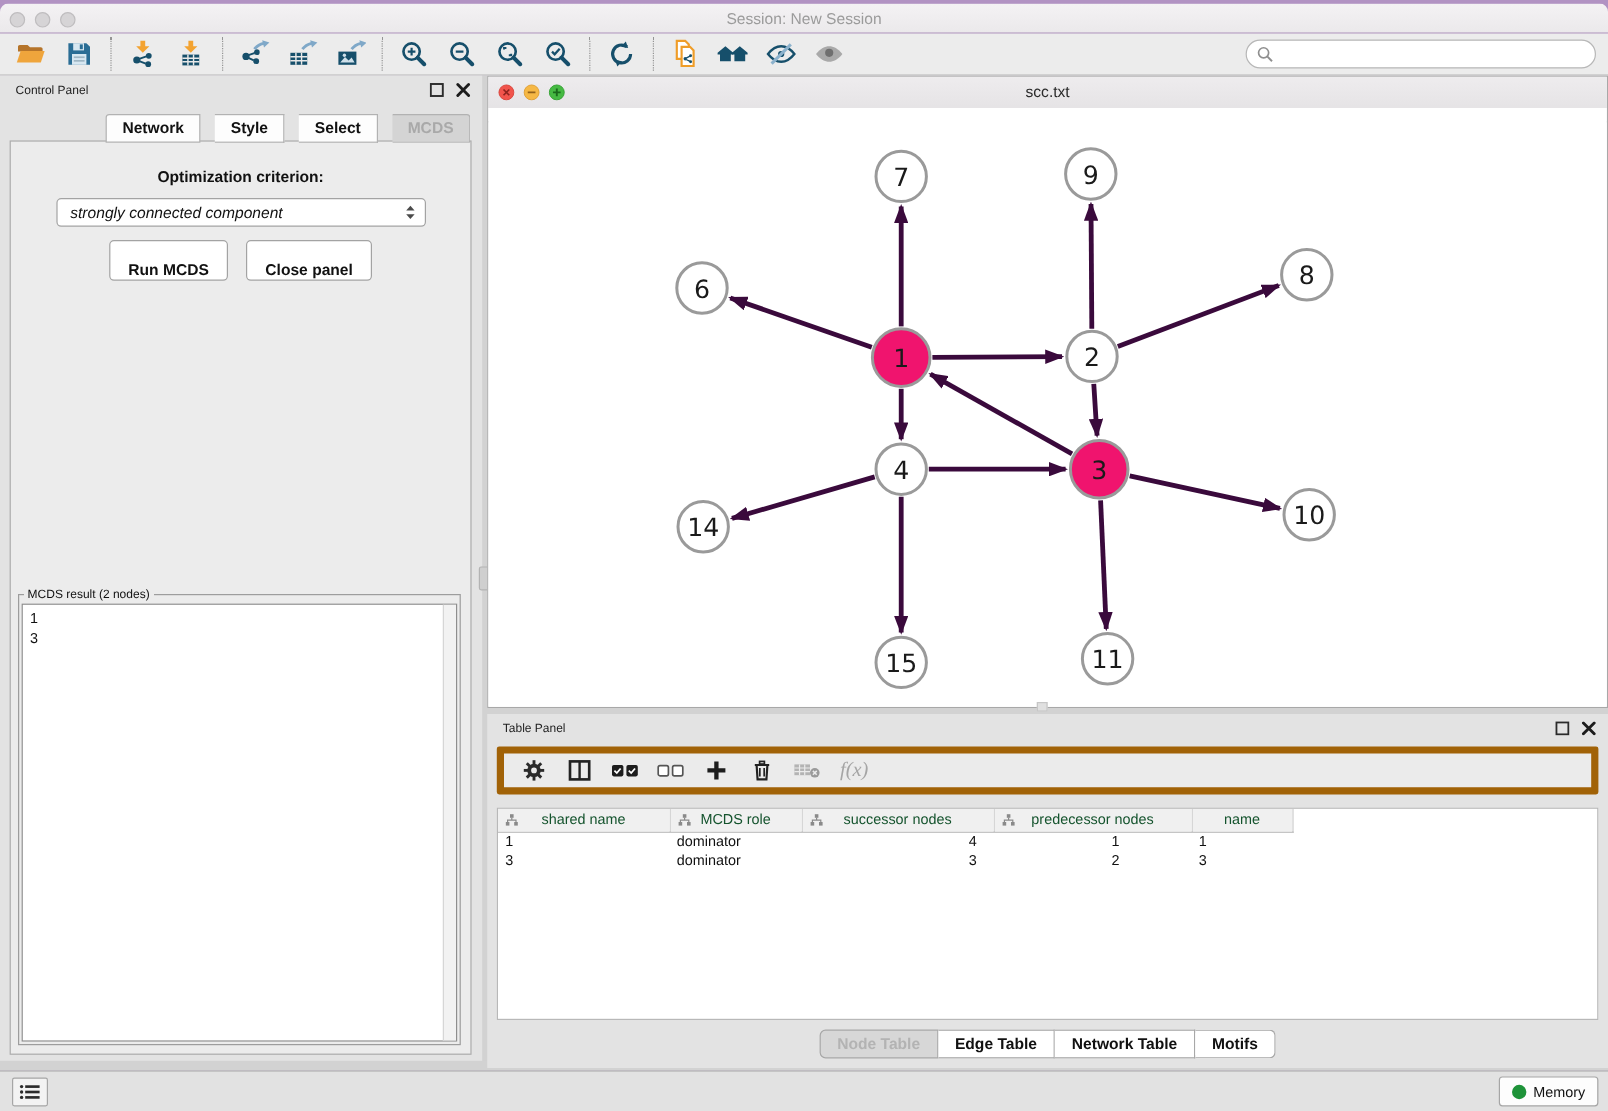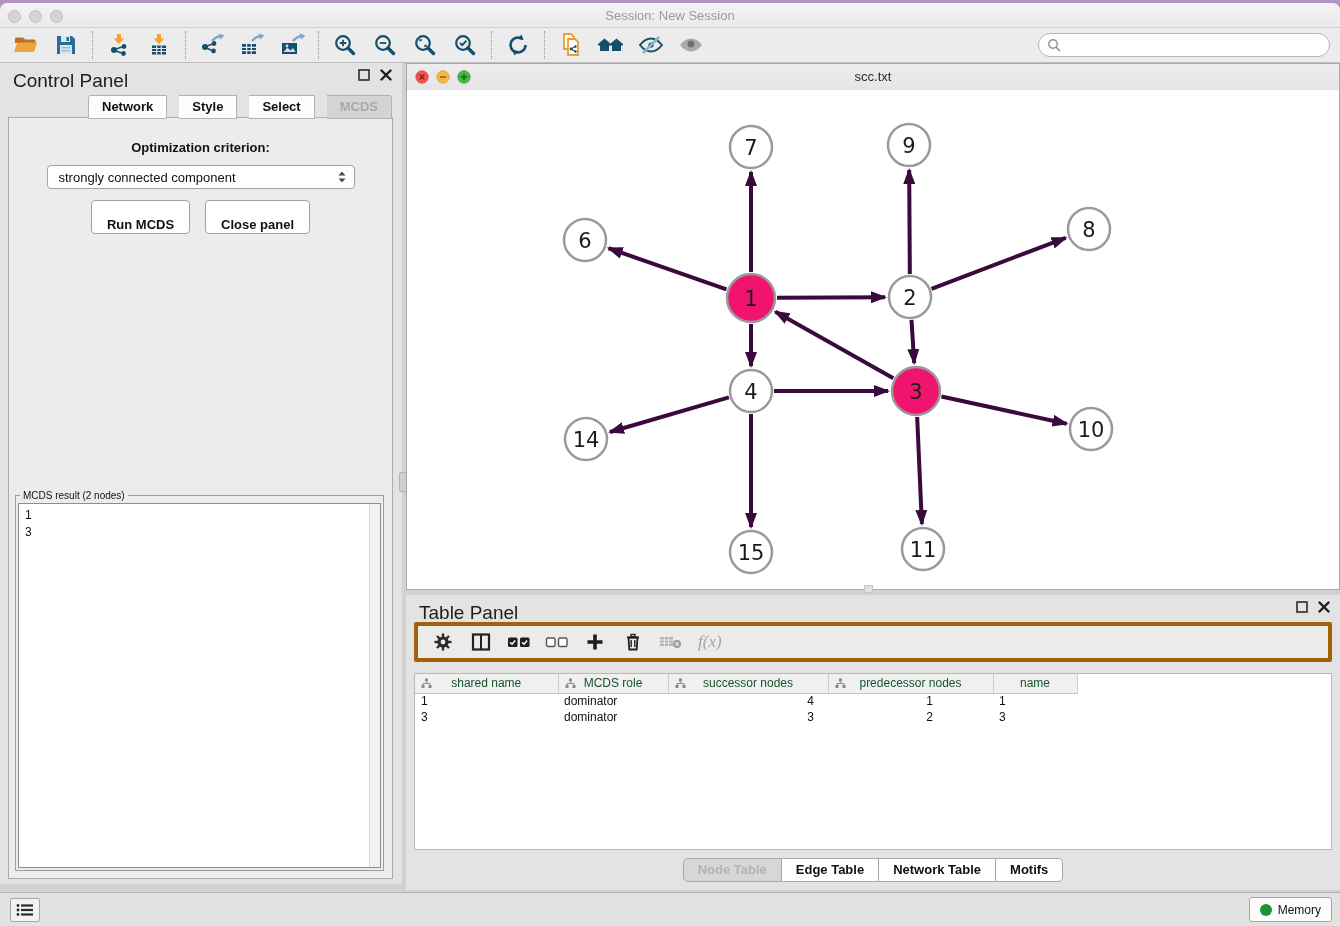--- a/index.html
+++ b/index.html
@@ -22,32 +22,32 @@
   .searchbox { position:absolute; right:10px; top:5px; width:292px; height:24px; background:#fff;
     border:1px solid #b7b7b7; border-radius:13px; display:flex; align-items:center; padding-left:8px; }
   .searchbox input { border:none; outline:none; flex:1; font-size:13px; background:transparent; height:20px; font-family:"Liberation Sans",sans-serif; }
 
   
   .appbody { position:absolute; top:63px; left:0; right:0; bottom:34px; background:#d2d2d2; }
 
   
   .control-panel { position:absolute; left:0; top:63px; width:402px; height:821px; background:#e3e3e3; }
   .panel-head { position:relative; height:28px; }
-  .panel-title { position:absolute; left:13px; top:7px; font-size:19px; color:#1e1e1e; }
+  .panel-title { position:absolute; left:13px; top:7px; font-size:10px; color:#1e1e1e; }
   .panel-icons { position:absolute; right:10px; top:6px; display:flex; gap:10px; align-items:center; }
   .cp-tabs { position:absolute; left:76px; top:32px; display:flex; z-index:2; }
   .tabstrip .tab { font-size:13px; font-weight:bold; color:#111; background:#fdfdfd; border:1px solid #b2b2b2;
     border-left:none; padding:3px 13px 4px; cursor:default;margin-left:12px; }
   .tabstrip .tab:first-child { border-left:1px solid #b2b2b2; border-radius:3px 0 0 0; }
   .tabstrip .tab:last-child { border-radius:0 3px 0 0; }
   .tabstrip .tab.selected { background:#d4d4d4; color:#a9a9a9; }
   .cp-content { position:absolute; left:8px; right:9px; top:54px; bottom:5px; background:#ececec; border:1px solid #ababab; }
   .opt-label { margin-top:22px; text-align:center; font-size:13px; font-weight:bold; color:#111; }
   .selectbox { margin:10px auto 0; width:308px; height:24px; background:#fff; border:1px solid #a3a3a3;
-    border-radius:4px; display:flex; align-items:center; padding:0 6px 0 11px; }
+    border-radius:4px; display:flex; align-items:center; padding:0 6px 0 11px;font-style:italic; }
   .selectbox .sel-text { flex:1; font-size:13px; color:#111; }
   .btn-row { display:flex; justify-content:center; gap:15px; margin-top:11px; }
   .pushbtn { height:23px; padding:16px 15px; font-size:13px; font-weight:bold; color:#111; background:#fff;
     border:1px solid #a3a3a3; border-radius:4px; font-family:"Liberation Sans",sans-serif; }
   .result-fieldset { position:absolute; left:5px; right:7px; top:372px; bottom:7px;
     border:1px solid #9d9d9d; margin:0 1px; padding:0; }
   .result-fieldset legend { font-size:10px; color:#111; margin-left:4px; padding:0 3px; font-family:"Liberation Sans",sans-serif; }
   .result-inner { position:absolute; left:2px; right:2px; top:2px; bottom:2px; background:#fff; border:1px solid #8e8e8e; }
   .result-list { position:absolute; left:0; top:0; right:12px; bottom:0; font-size:12px; color:#111; padding:3px 6px; line-height:17px; }
   .result-scroll { position:absolute; right:0; top:0; bottom:0; width:11px; background:#f2f2f2; border-left:1px solid #d6d6d6; }
@@ -59,21 +59,21 @@
   .net-window { position:absolute; left:406px; top:63px; width:934px; height:527px; background:#fff; border:1px solid #a8a8a8; }
   .net-titlebar { height:38px; background:linear-gradient(#eeecee,#e2e0e2); border-bottom:1px solid #aeaeae; position:relative; }
   .net-traffic { position:absolute; left:8px; top:6px; display:flex; gap:7px; }
   .net-title { position:absolute; left:0; right:0; top:5px; text-align:center; font-size:13px; color:#2b2b2b; }
   .net-canvas { position:absolute; left:0; top:26px; right:0; bottom:0; background:#fff; }
   .pane-grip { position:absolute; left:864px; top:585px; width:9px; height:8px; background:#e0e0e0; border:1px solid #c6c6c6; }
 
   
   .table-panel { position:absolute; left:406px; top:595px; width:934px; height:295px; background:#e3e3e3; }
   .tp-toolbar { position:absolute; left:8px; right:8px; top:27px; height:40px; background:#ebebeb;
-    border:4px solid #a16207; border-radius:2px; display:flex; align-items:center; padding-left:12px; gap:12px; }
+    border:6px solid #a16207; border-radius:2px; display:flex; align-items:center; padding-left:12px; gap:12px; }
   .tp-btn { width:26px; height:26px; display:flex; align-items:center; justify-content:center; }
   .fx-label { font-family:"Liberation Serif",serif; font-style:italic; font-size:17px; color:#a5a5a5; margin-left:2px; }
   .tp-table-wrap { position:absolute; left:8px; right:8px; top:78px; bottom:40px; background:#fff; border:1px solid #b8b8b8; overflow:hidden; }
   table.data { border-collapse:collapse; table-layout:fixed; }
   table.data th { height:19px; background:#f0f0f0; border-bottom:1px solid #c3c3c3; border-right:1px solid #cccccc;
     font-size:12px; font-weight:normal; color:#14532d; text-align:center; position:relative; white-space:nowrap; overflow:hidden; }
   table.data th .hicon { position:absolute; left:6px; top:4px; }
   table.data td { height:16px; font-size:12px; color:#111; padding:0 6px; white-space:nowrap; overflow:hidden; }
   td.al { text-align:left; padding-left:8px; } td.ar { text-align:right; }
   .tp-tabs { position:absolute; left:0; right:0; bottom:8px; display:flex; justify-content:center; }

